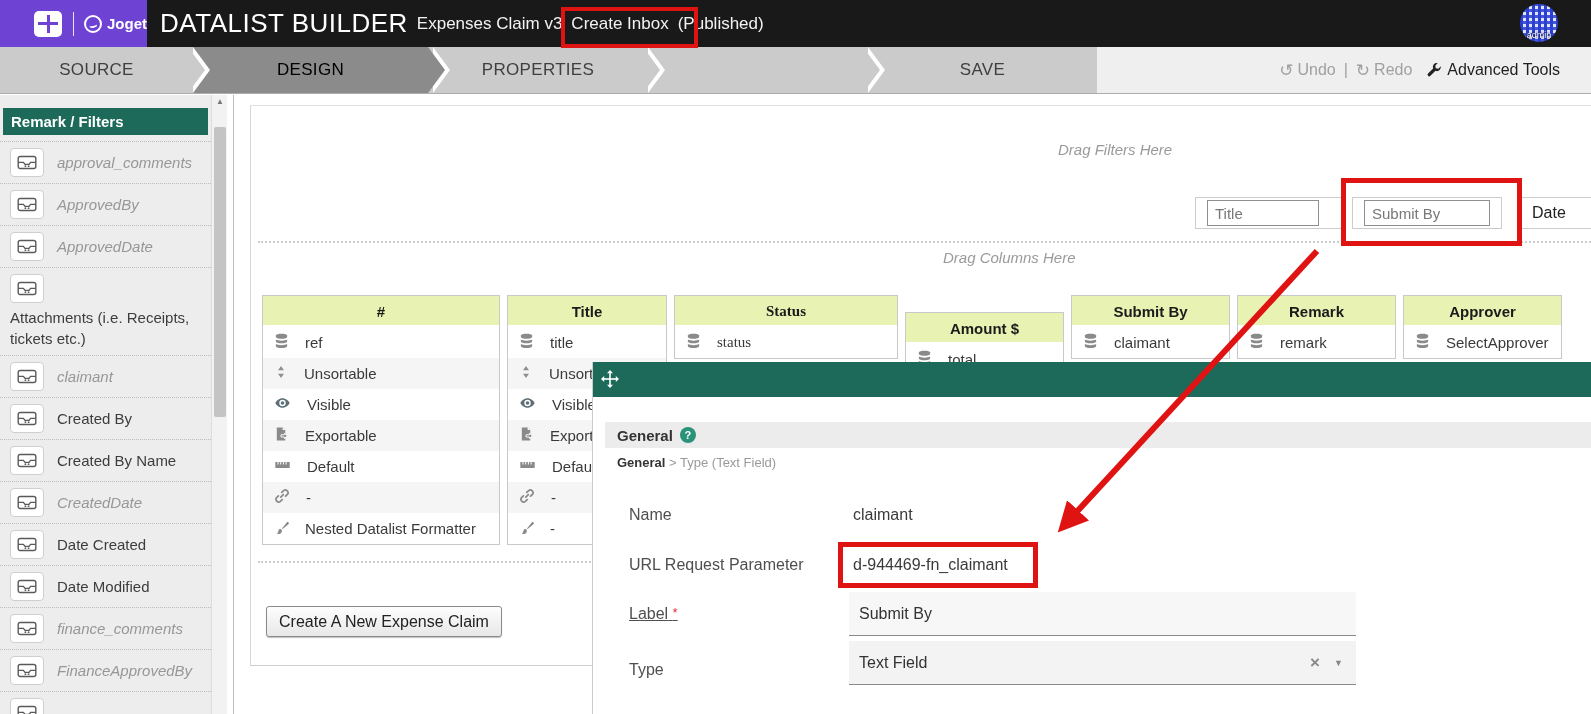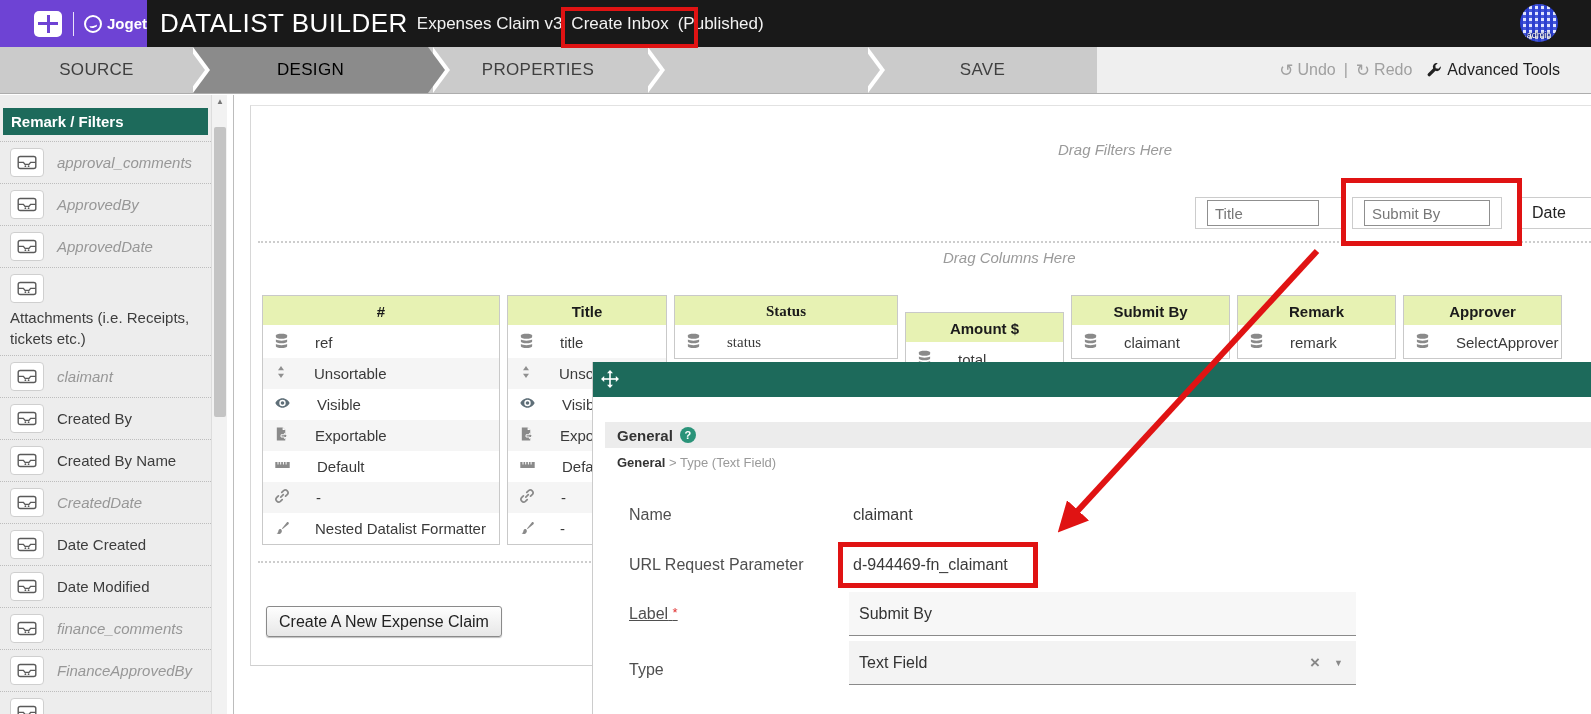--- a/index.html
+++ b/index.html
@@ -71,21 +71,21 @@
   .hint { position:absolute; font-style:italic; color:#9a9a9a; font-size:15px; z-index:6; }
   .dotted { position:absolute; left:258px; width:1333px; border-top:2px dotted #cdcdcd; z-index:6; }
   .filter-cell { position:absolute; top:197px; height:32px; border:1px solid #ccc; background:#fff;
                  display:flex; align-items:center; padding-left:11px; z-index:6; }
   .filter-cell input { height:26px; border:1px solid #8f8f8f; font-size:15px; color:#777;
                        padding:0 7px; font-family:"Liberation Sans", sans-serif; }
   .filter-cell .flabel { font-size:16px; color:#222; }
   .col-card { position:absolute; border:1px solid #c9c9c9; background:#fff; z-index:6; }
   .col-head { height:31px; background:#e7f2b3; border-bottom:2px solid #fff; text-align:center;
               font-weight:bold; font-size:15px; color:#1b1b1b; line-height:31px; cursor:pointer; }
-  .col-row { height:31px; display:flex; align-items:center; padding-left:11px; gap:26px; font-size:15px;
+  .col-row { height:31px; display:flex; align-items:center; padding-left:11px; gap:16px; font-size:15px;
              color:#3a3a3a; cursor:pointer; white-space:nowrap; overflow:hidden; }
   .col-row:nth-child(even) { background:#f5f5f5; }
   .col-row svg { flex:0 0 auto; }
   .create-btn { position:absolute; left:266px; top:606px; width:236px; height:31px; z-index:6;
                 background:linear-gradient(#fefefe,#e7e7e7); border:1px solid #8a8a8a; border-radius:3px;
                 font-size:16px; color:#222; font-family:"Liberation Sans", sans-serif; cursor:pointer;
                 box-shadow:0 1px 1px rgba(0,0,0,.25); }
 
   
   .dialog { position:absolute; left:592px; top:362px; width:999px; height:352px; background:#fff;

